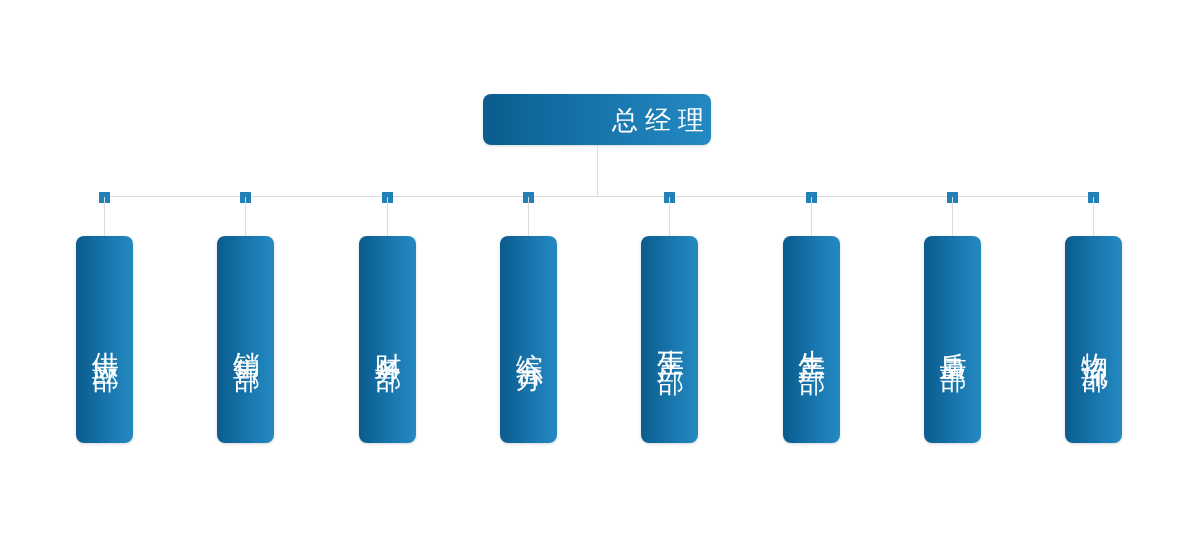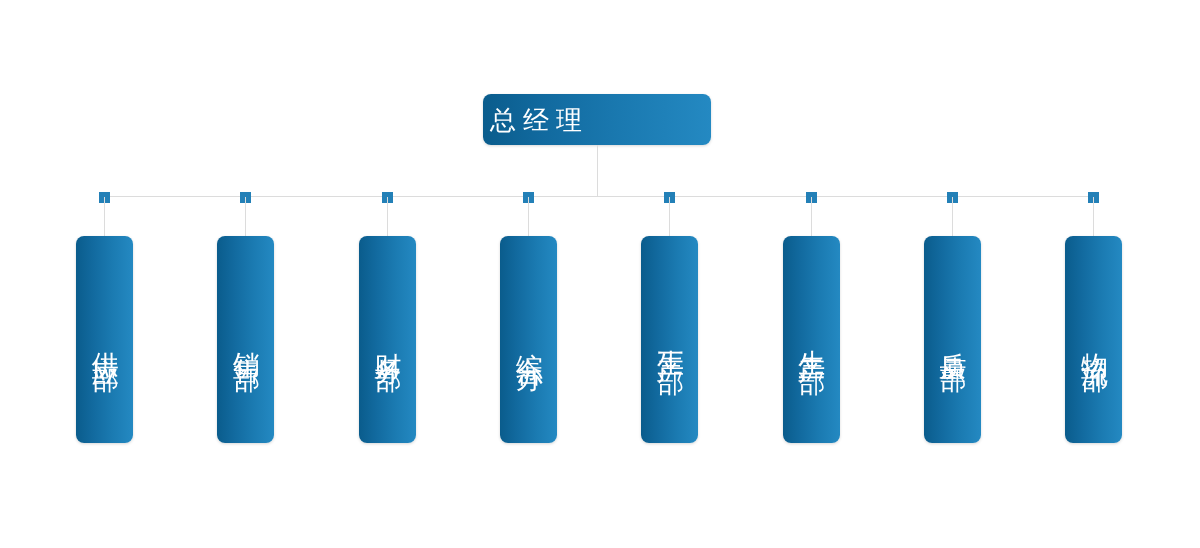--- a/index.html
+++ b/index.html
@@ -24,21 +24,21 @@
     position: absolute;
     left: 483px;
     top: 94px;
     width: 228px;
     height: 51px;
     border-radius: 8px;
     background: linear-gradient(90deg, #0a5c8c 0%, #11699e 25%, #1a79b0 60%, #2489c2 100%);
     box-shadow: 0 1px 3px rgba(0,0,0,0.16);
     display: flex;
     align-items: center;
-    justify-content: flex-start;
+    justify-content: flex-end;
     box-sizing: border-box;
   }
   .root-label {
     color: #ffffff;
     font-size: 26px;
     letter-spacing: 7px;
     text-indent: 7px;
     line-height: 1;
     white-space: nowrap;
   }

